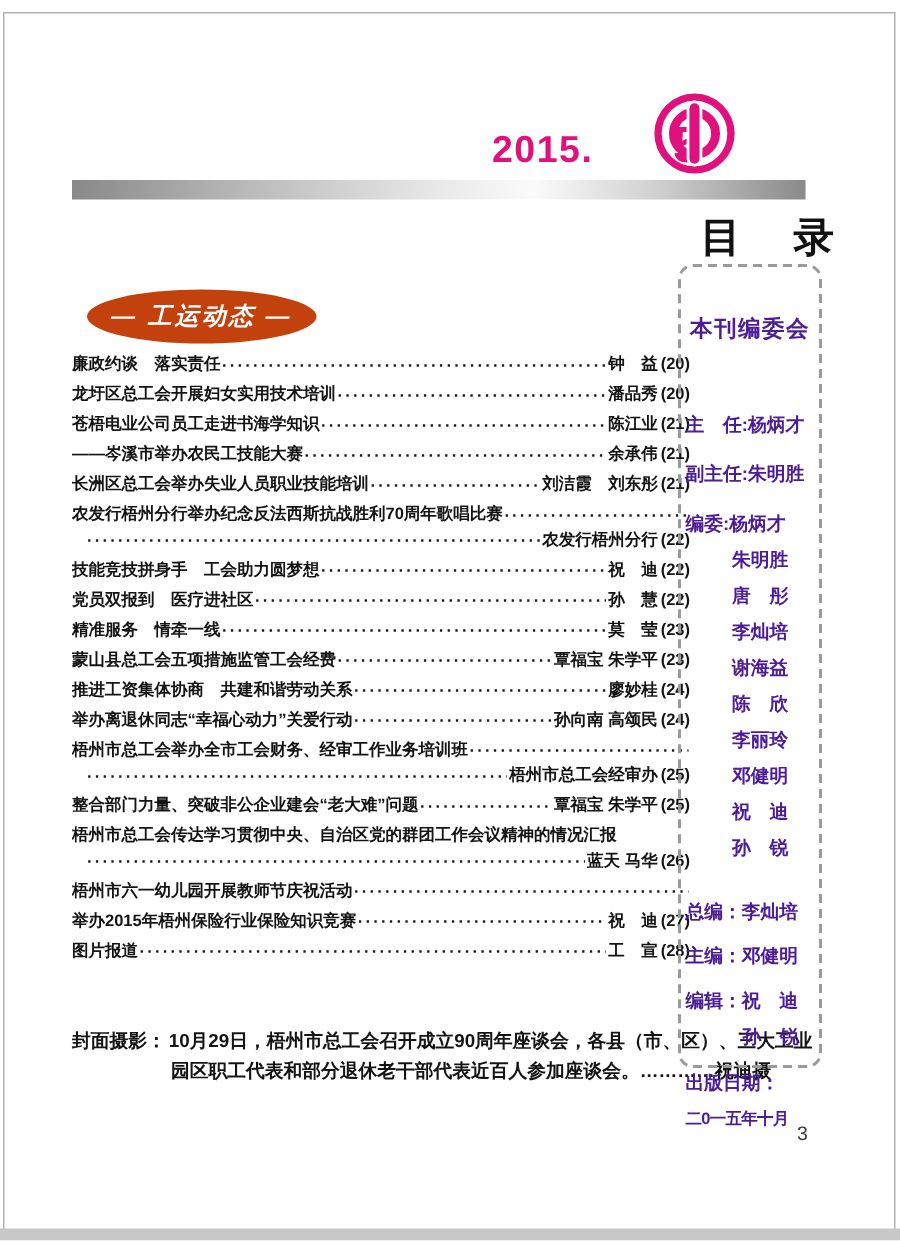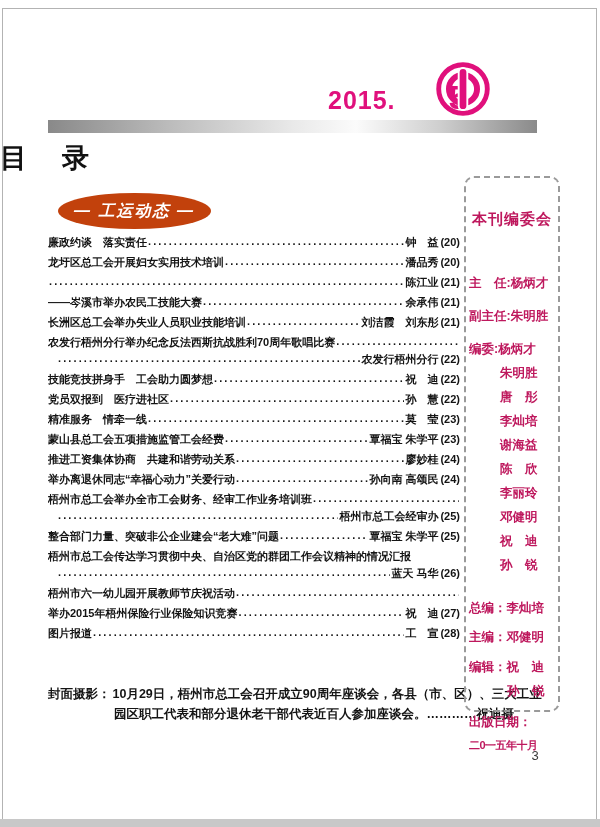--- a/index.html
+++ b/index.html
@@ -14,21 +14,21 @@
   .bottom-strip{position:absolute;left:0;bottom:0;width:600px;height:8px;background:#c8c8c8;}
 
   
   .issue{position:absolute;left:328px;top:78px;display:flex;align-items:baseline;
     color:#e0107c;font-weight:bold;gap:48px;}
   .issue-year{font-size:25px;letter-spacing:1px;}
   .issue-no{font-size:34px;margin-left:5px;}
   .logo{position:absolute;left:436px;top:62px;width:54px;height:54px;}
   .grad-bar{position:absolute;left:48px;top:120px;width:489px;height:13px;
     background:linear-gradient(to right,#898989 0%,#bcbcbc 25%,#e9e9e9 50%,#fbfbfb 63%,#cfcfcf 80%,#8a8a8a 100%);}
-  .page-title{position:absolute;left:0;top:140px;width:560px;text-align:left;
+  .page-title{position:absolute;left:0;top:140px;width:560px;text-align:right;
     font-size:27px;font-weight:bold;letter-spacing:4px;color:#111;}
 
   
   .banner{position:absolute;left:58px;top:193px;width:153px;height:36px;
     background:#c2410c;border-radius:50%;display:flex;align-items:center;justify-content:center;}
   .banner span{color:#ffffff;font-size:16px;font-weight:bold;font-style:italic;letter-spacing:2px;white-space:nowrap;}
 
   
   .toc{position:absolute;left:48px;top:233px;width:412px;font-size:11px;font-weight:bold;}
   .toc-item{margin-bottom:3px;}
@@ -41,21 +41,21 @@
   .credit .pg{margin-left:2px;}
 
   
   .cover-note{position:absolute;left:48px;top:684px;width:432px;font-size:12.5px;font-weight:bold;line-height:20px;}
   .cn-l1{display:flex;white-space:nowrap;}
   .cn-label{margin-right:2px;}
   .cn-l2{margin-left:66px;white-space:nowrap;}
 
   
   .board{position:absolute;left:452px;top:176px;width:96px;height:536px;box-sizing:border-box;
-    border:2px dashed #9a9a9a;border-radius:10px;padding:0 3px;font-weight:bold;font-size:12.5px;color:#be185d;margin-left:12px;}
+    border:2px dashed #9a9a9a;border-radius:10px;padding:0 3px;font-weight:bold;font-size:12.5px;color:#4c1d95;}
   .board-title{margin-top:32px;text-align:center;font-size:15px;letter-spacing:1px;}
   .board-row{display:flex;white-space:nowrap;}
   .board-member{margin-left:31px;margin-top:7px;white-space:nowrap;}
   .mt-dir{margin-top:46px;}
   .mt-16{margin-top:16px;}
   .mt-26{margin-top:26px;}
   .mt-12{margin-top:12px;}
   .mt-13{margin-top:13px;}
   .mt-14{margin-top:14px;}
   .mt-7{margin-top:7px;}
@@ -99,20 +99,21 @@
     </div>
     <div class="toc-item">
       <div class="toc-line">
         <span class="toc-title">龙圩区总工会开展妇女实用技术培训</span>
         <span class="leader">································································································································································</span>
         <span class="credit"><span>潘品秀</span><span class="pg">(20)</span></span>
       </div>
     </div>
     <div class="toc-item">
       <div class="toc-line">
+        <span class="toc-title">苍梧电业公司员工走进书海学知识</span>
         <span class="leader">································································································································································</span>
         <span class="credit"><span>陈江业</span><span class="pg">(21)</span></span>
       </div>
     </div>
     <div class="toc-item">
       <div class="toc-line toc-line2">
         <span class="toc-subtitle">——岑溪市举办农民工技能大赛</span>
         <span class="leader">································································································································································</span>
         <span class="credit"><span>余承伟</span><span class="pg">(21)</span></span>
       </div>

